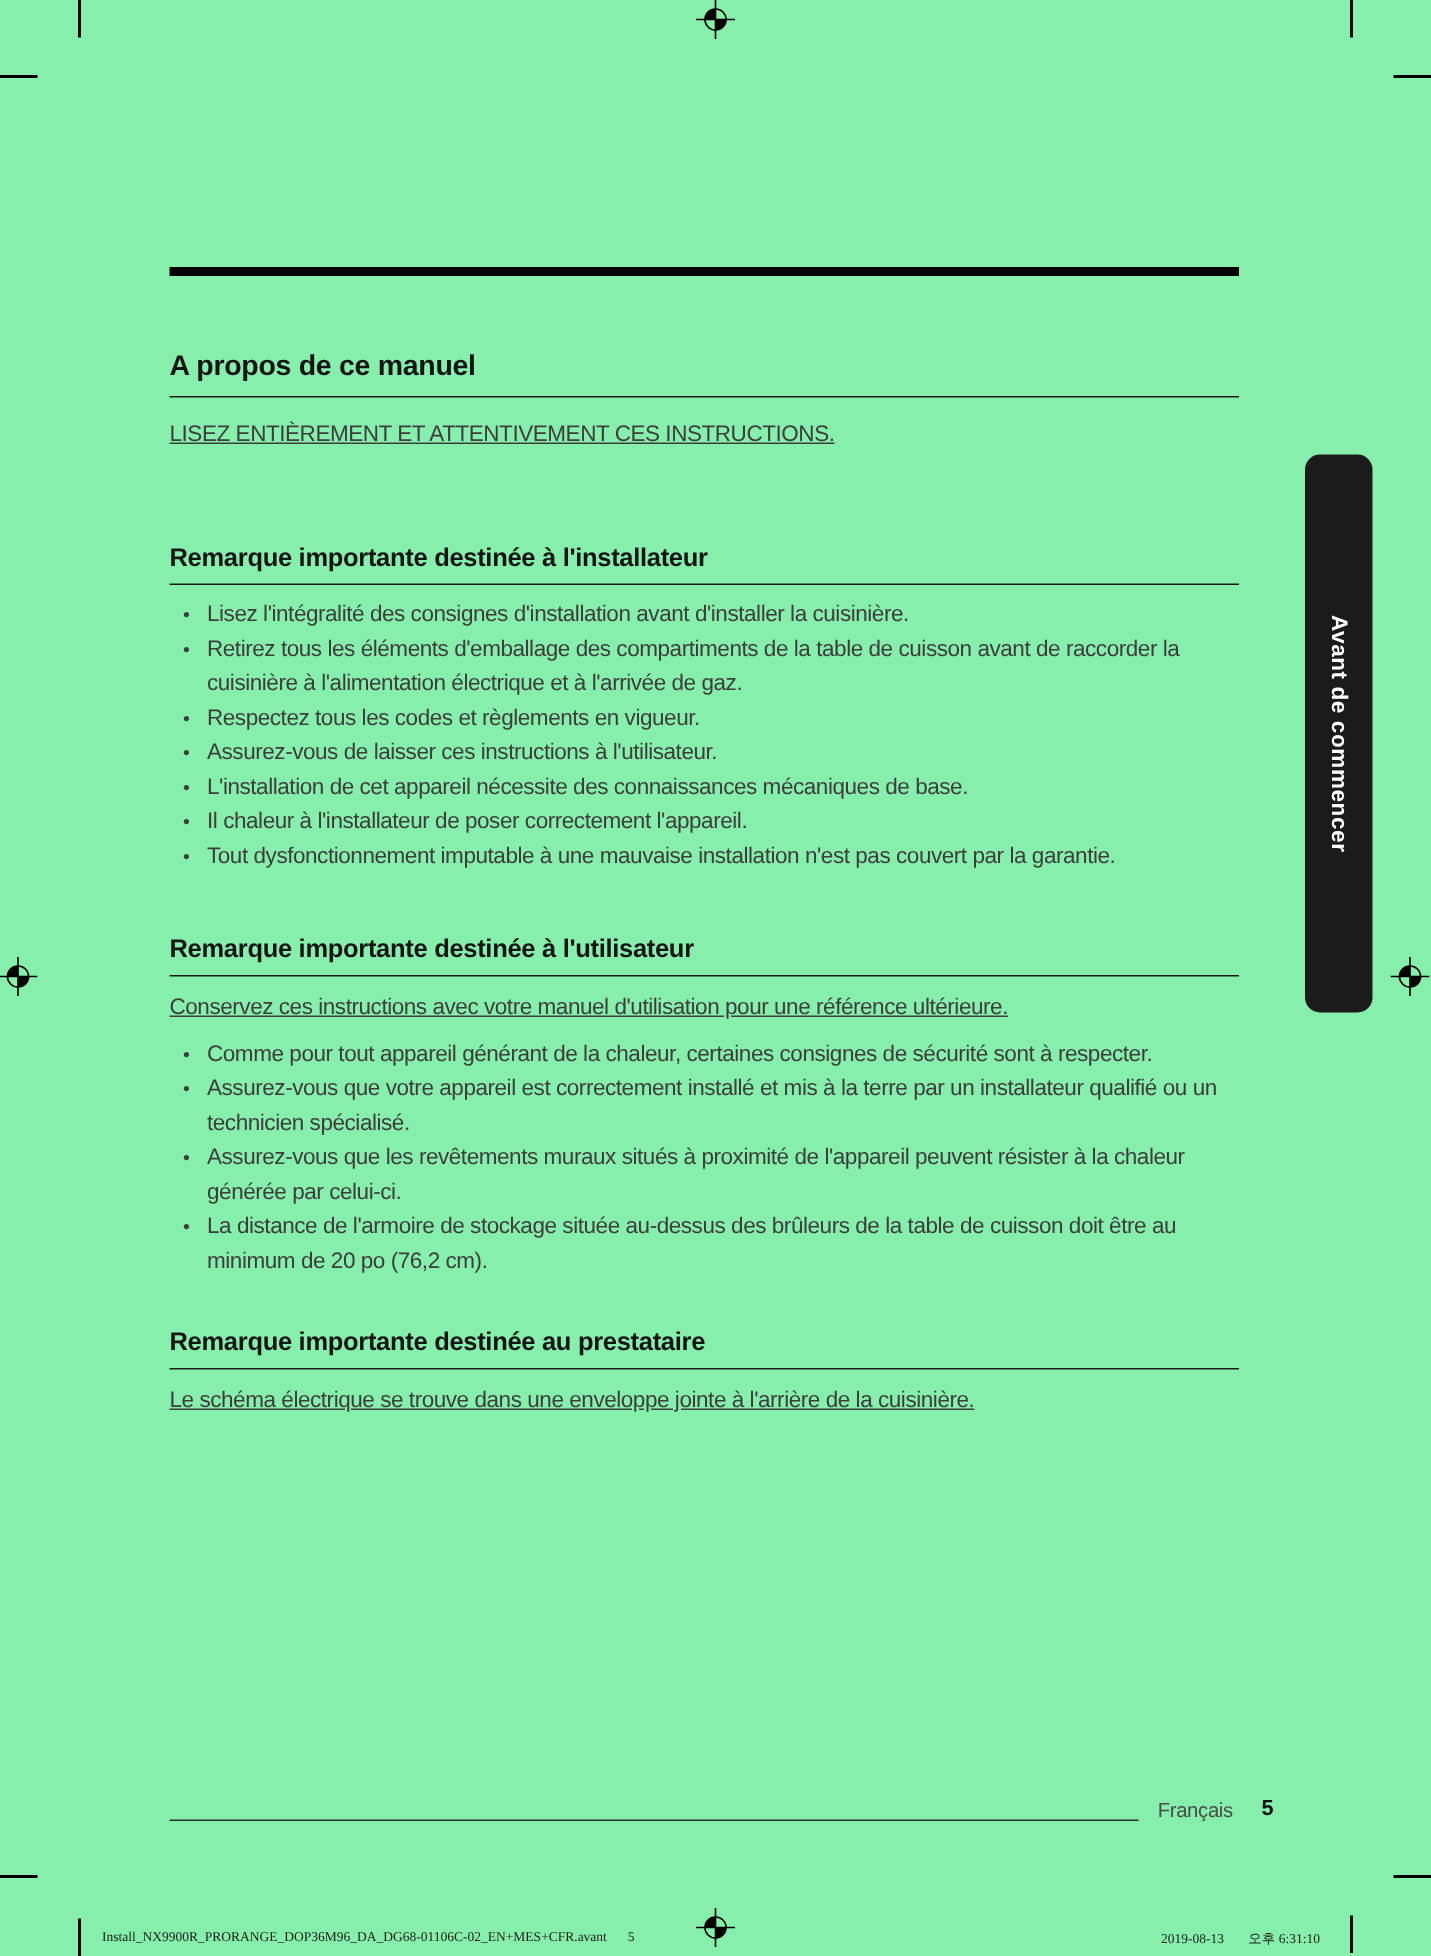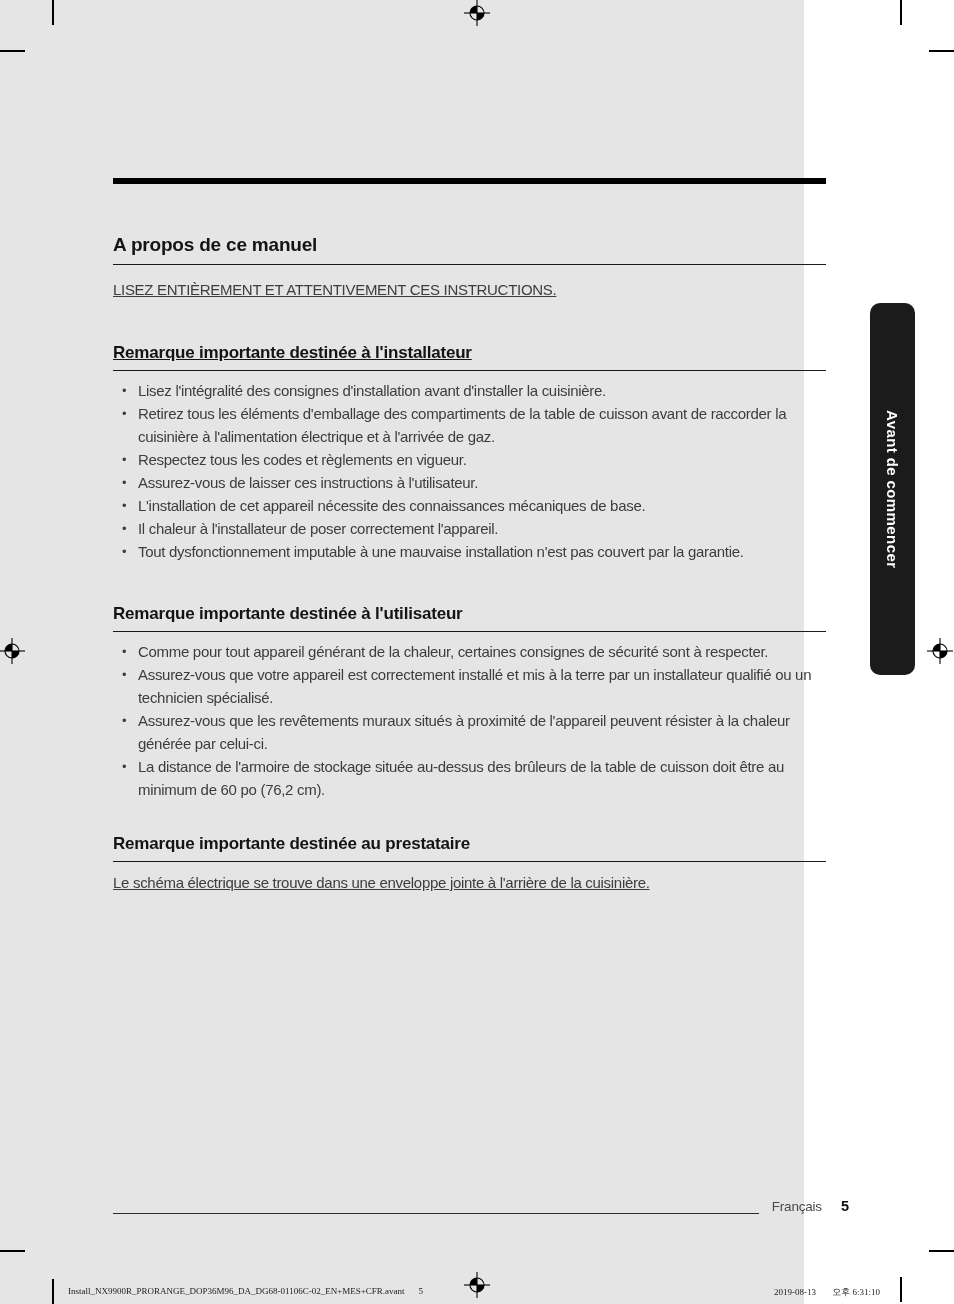--- a/index.html
+++ b/index.html
@@ -1,18 +1,18 @@
 <!DOCTYPE html>
 <html><head>
 <meta charset="utf-8">
 <style>
   html,body { margin:0; padding:0; }
   body { width:954px; height:1304px; background:#ffffff; overflow:hidden; }
   .page {
-    position:relative; width:804px; height:1304px; background:#e5e5e5;
+    position:relative; width:954px; height:1304px; background:#86efac;
     font-family:"Liberation Sans", sans-serif; color:#3d3d3d;
   }
 
   
   .trim { position:absolute; background:#000; }
   .trim.v { width:2px; height:25px; }
   .trim.h { width:25px; height:2px; }
   .trim.tl-v { left:52px; top:0; }
   .trim.tr-v { left:900px; top:0; }
   .trim.bl-v { left:52px; top:1279px; }
@@ -40,21 +40,21 @@
   h1.sec-title {
     margin:50px 0 0 0; font-size:19px; line-height:22px; font-weight:700;
     color:#141414; letter-spacing:-0.2px;
     padding-bottom:8px; border-bottom:1.5px solid #1a1a1a;
   }
   h2.sec-title {
     margin:40px 0 0 0; font-size:17px; line-height:22px; font-weight:700;
     color:#141414; letter-spacing:-0.2px;
     padding-bottom:6px; border-bottom:1.5px solid #1a1a1a;
   }
-  h2.sec-title.first-gap { margin-top:41px;text-decoration:underline; }
+  h2.sec-title.first-gap { margin-top:60px; }
   h2.sec-title.mid-gap { margin-top:32px; }
   p.para { margin:13px 0 0 0;text-decoration:underline; }
   p.para.tight { margin-top:9px; }
 
   ul.bullets { list-style:none; margin:8px 0 0 0; padding:0; }
   ul.bullets li { position:relative; padding-left:25px; }
   ul.bullets .marker {
     position:absolute; left:9px; top:0; font-size:13px; color:#3d3d3d;
   }
 
@@ -149,25 +149,26 @@
       <li><span class="marker">•</span><span>Lisez l'intégralité des consignes d'installation avant d'installer la cuisinière.</span></li>
       <li><span class="marker">•</span><span>Retirez tous les éléments d'emballage des compartiments de la table de cuisson avant de raccorder la cuisinière à l'alimentation électrique et à l'arrivée de gaz.</span></li>
       <li><span class="marker">•</span><span>Respectez tous les codes et règlements en vigueur.</span></li>
       <li><span class="marker">•</span><span>Assurez-vous de laisser ces instructions à l'utilisateur.</span></li>
       <li><span class="marker">•</span><span>L'installation de cet appareil nécessite des connaissances mécaniques de base.</span></li>
       <li><span class="marker">•</span><span>Il chaleur à l'installateur de poser correctement l'appareil.</span></li>
       <li><span class="marker">•</span><span>Tout dysfonctionnement imputable à une mauvaise installation n'est pas couvert par la garantie.</span></li>
     </ul>
 
     <h2 class="sec-title">Remarque importante destinée à l'utilisateur</h2>
+    <p class="para tight">Conservez ces instructions avec votre manuel d'utilisation pour une référence ultérieure.</p>
     <ul class="bullets">
       <li><span class="marker">•</span><span>Comme pour tout appareil générant de la chaleur, certaines consignes de sécurité sont à respecter.</span></li>
       <li><span class="marker">•</span><span>Assurez-vous que votre appareil est correctement installé et mis à la terre par un installateur qualifié ou un technicien spécialisé.</span></li>
       <li><span class="marker">•</span><span>Assurez-vous que les revêtements muraux situés à proximité de l'appareil peuvent résister à la chaleur générée par celui-ci.</span></li>
-      <li><span class="marker">•</span><span>La distance de l'armoire de stockage située au-dessus des brûleurs de la table de cuisson doit être au minimum de 60 po (76,2 cm).</span></li>
+      <li><span class="marker">•</span><span>La distance de l'armoire de stockage située au-dessus des brûleurs de la table de cuisson doit être au minimum de 20 po (76,2 cm).</span></li>
     </ul>
 
     <h2 class="sec-title mid-gap">Remarque importante destinée au prestataire</h2>
     <p class="para tight">Le schéma électrique se trouve dans une enveloppe jointe à l'arrière de la cuisinière.</p>
   </div>
 
   <div class="side-tab">
     <span class="tab-label">Avant de commencer</span>
   </div>
 

